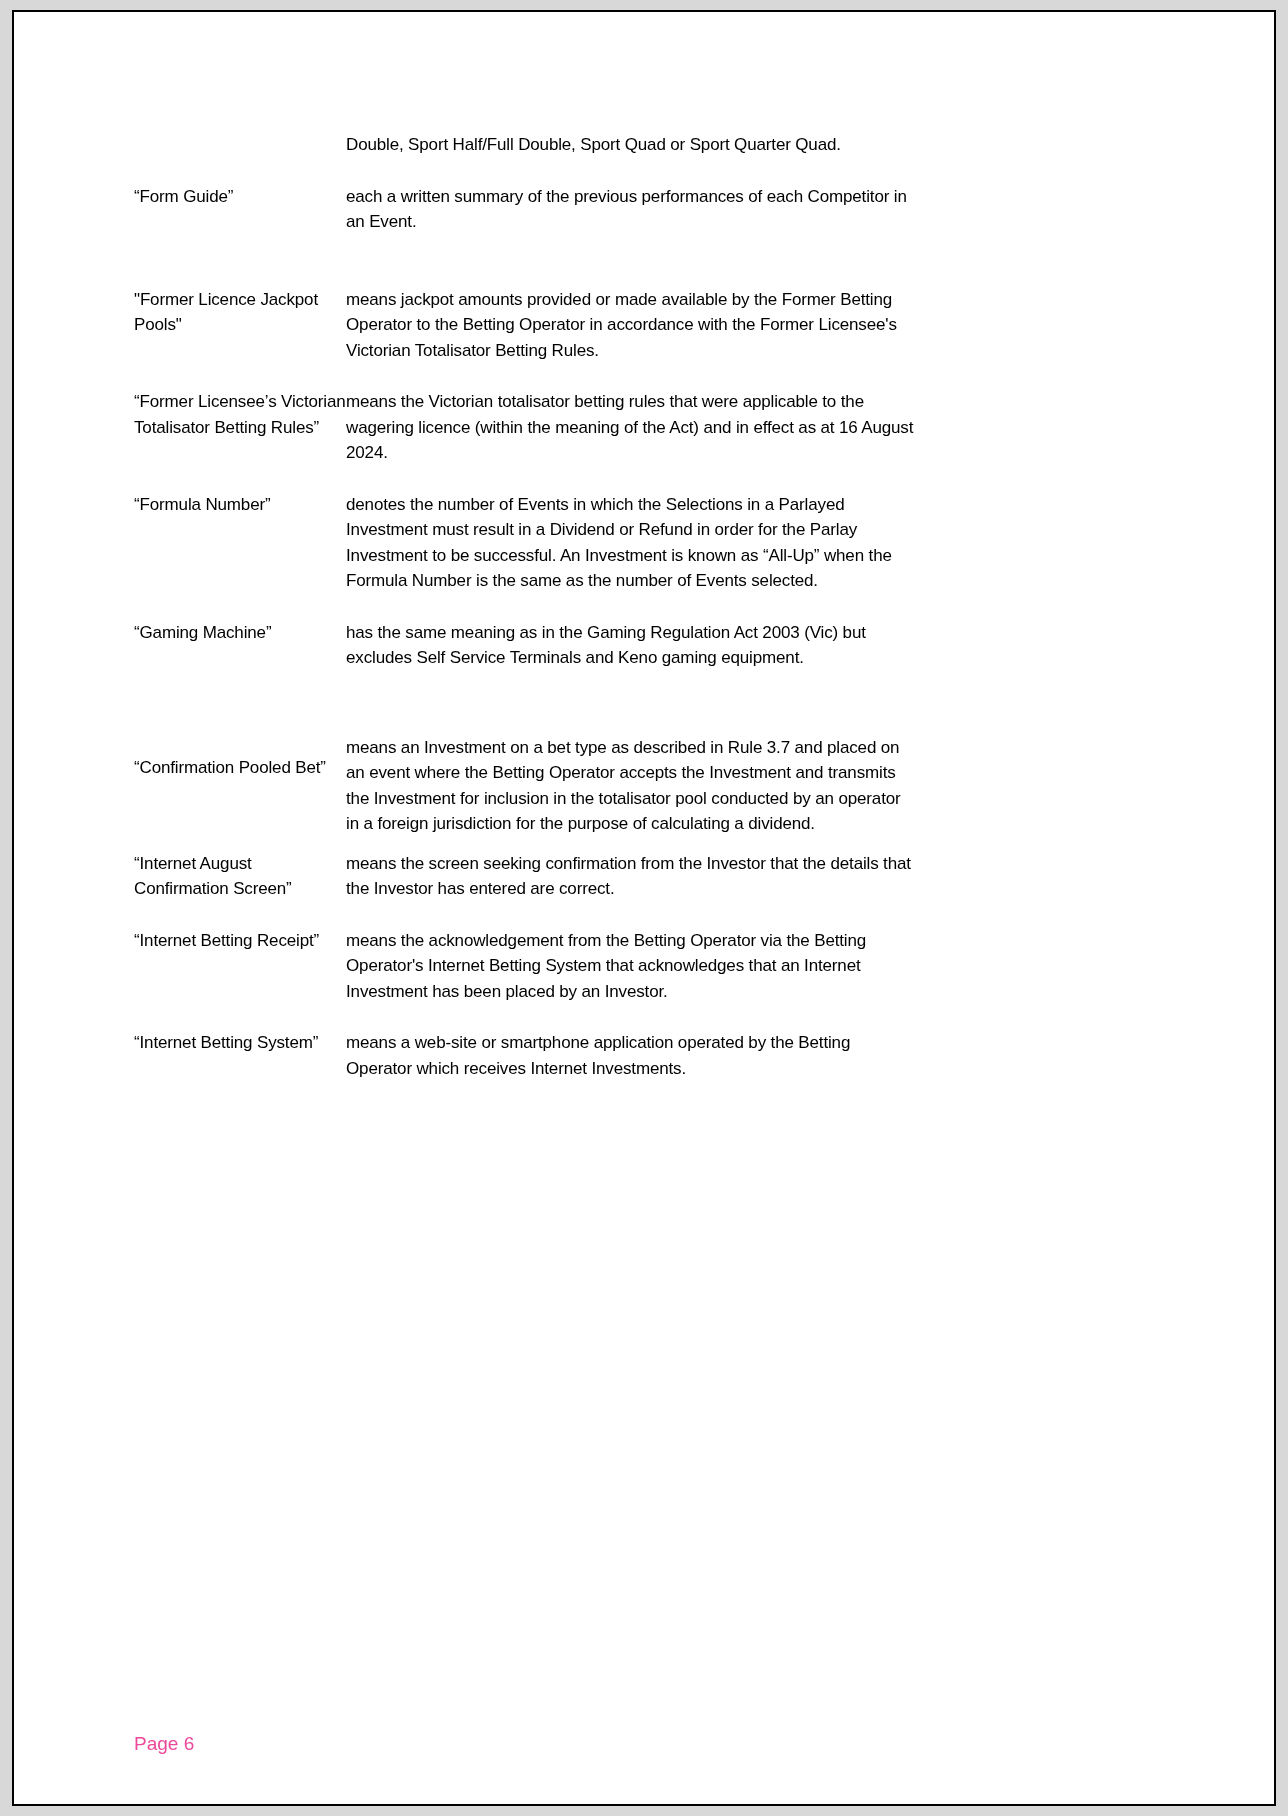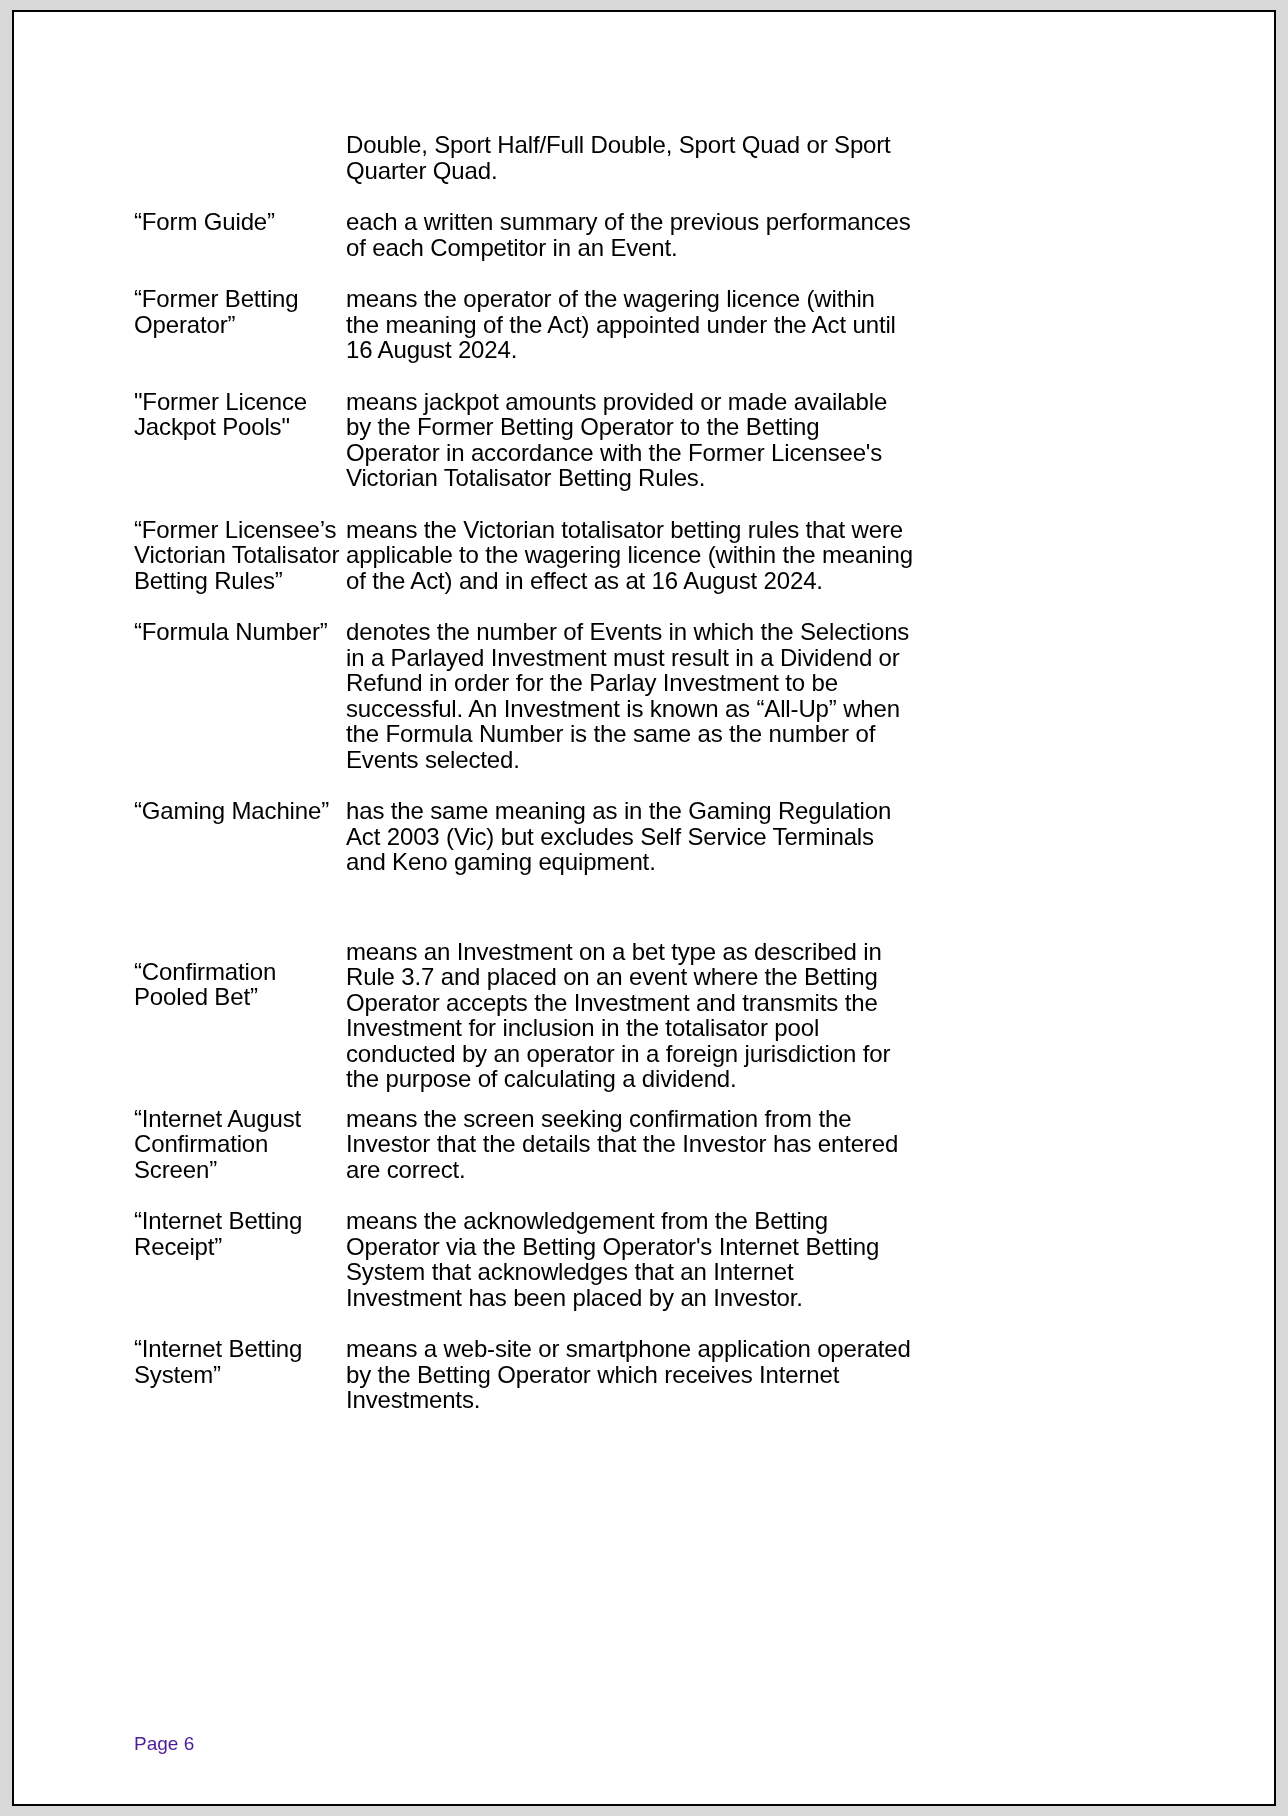--- a/index.html
+++ b/index.html
@@ -38,21 +38,21 @@
     width: 780px;
     border-collapse: collapse;
     table-layout: fixed;
   }
   .defs-table col.c-term { width: 212px; }
   .defs-table col.c-def  { width: 568px; }
 
   .defs-table td {
     vertical-align: top;
     padding: 0;
-    font-size: 24px;
+    font-size: 17px;
     line-height: 25.5px;
     color: #000000;
     letter-spacing: -0.15px;
   }
   .term-cell {
     font-weight: normal;
     padding-right: 10px;
   }
   .def-cell {
     font-weight: normal;
@@ -70,21 +70,21 @@
     padding-top: 20px;
   }
   .def-italic {
   }
   .footer {
     position: absolute;
     left: 120px;
     bottom: 48px;
     font-size: 19px;
     line-height: 24px;
-    color: #4c1d95;
+    color: #ec4899;
     font-weight: normal;
   }
   .continued-cell {
     padding-bottom: 0;
   }
 </style>
 </head>
 <body>
 
 <div class="page-canvas">
@@ -112,24 +112,20 @@
           <tr>
             <td class="term-cell">“Form Guide”</td>
             <td class="def-cell">each a written summary of the previous performances of each Competitor in an Event.</td>
           </tr>
 
           <tr class="row-gap">
               <td></td>
               <td></td>
             </tr>
 
-          <tr>
-            <td class="term-cell">“Former Betting Operator”</td>
-            <td class="def-cell">means the operator of the wagering licence (within the meaning of the Act) appointed under the Act until 16 August 2024.</td>
-          </tr>
 
           <tr class="row-gap">
               <td></td>
               <td></td>
             </tr>
 
           <tr>
             <td class="term-cell">"Former Licence Jackpot Pools"</td>
             <td class="def-cell">means jackpot amounts provided or made available by the Former Betting Operator to the Betting Operator in accordance with the Former Licensee's Victorian Totalisator Betting Rules.</td>
           </tr>

